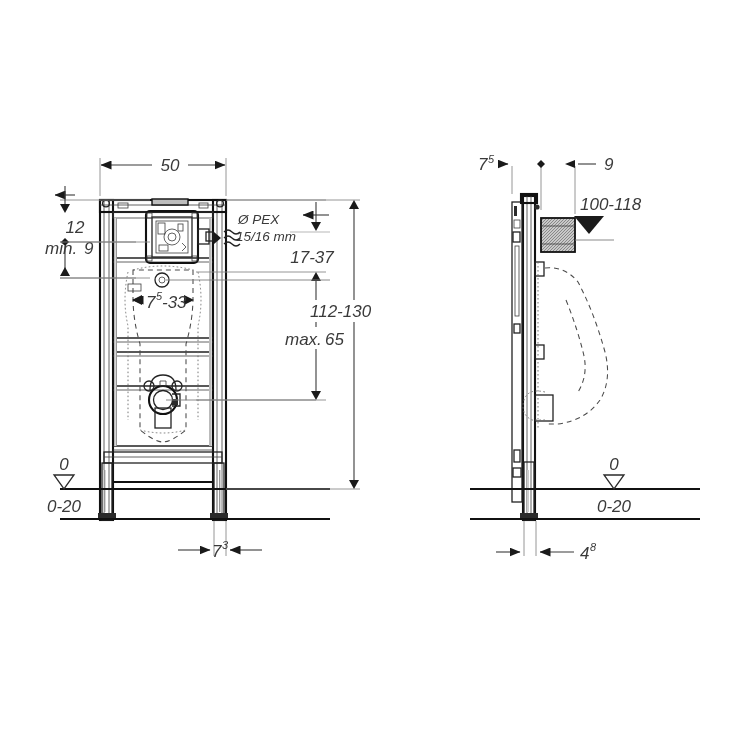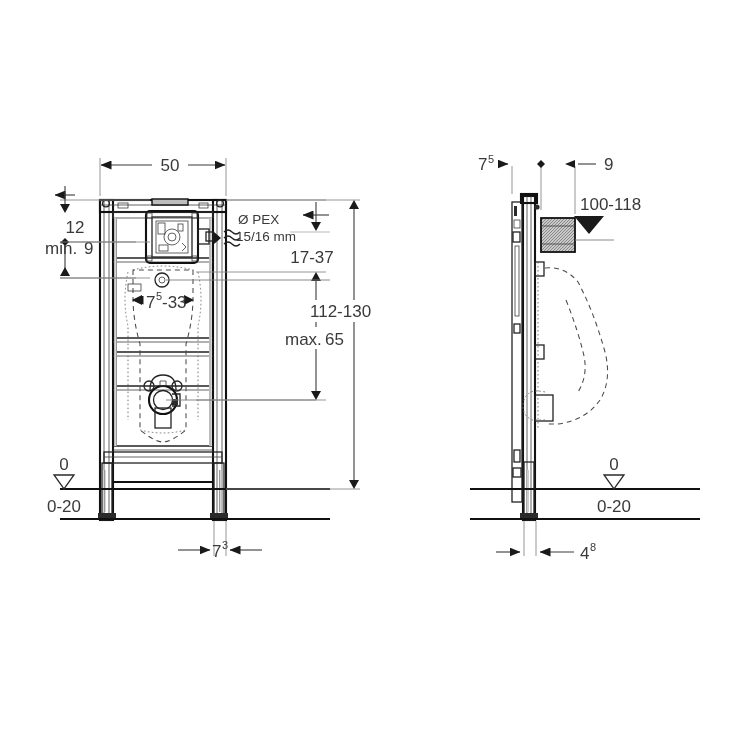--- a/index.html
+++ b/index.html
@@ -7,20 +7,21 @@
     padding: 0;
     background: #ffffff;
   }
   #page {
     position: relative;
     width: 752px;
     height: 752px;
     background: #fde047;
     font-family: "Liberation Sans", sans-serif;
     overflow: hidden;
+    font-style: italic;
   }
   #drawing {
     position: absolute;
     left: 0;
     top: 0;
   }
   .dim-text {
     font-family: "Liberation Sans", sans-serif;
     font-size: 17px;
     fill: #3a3a3a;

